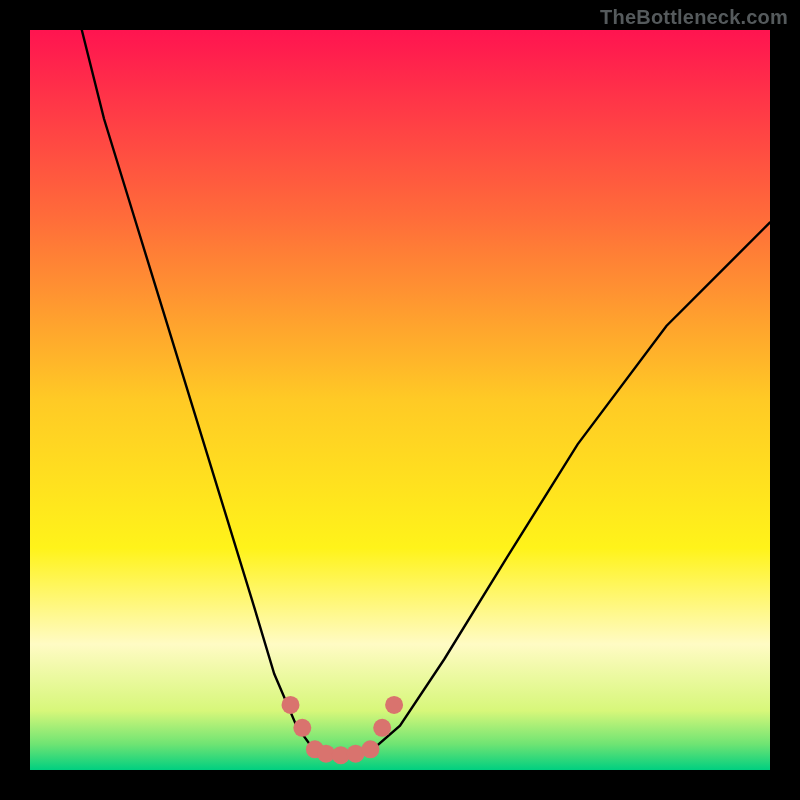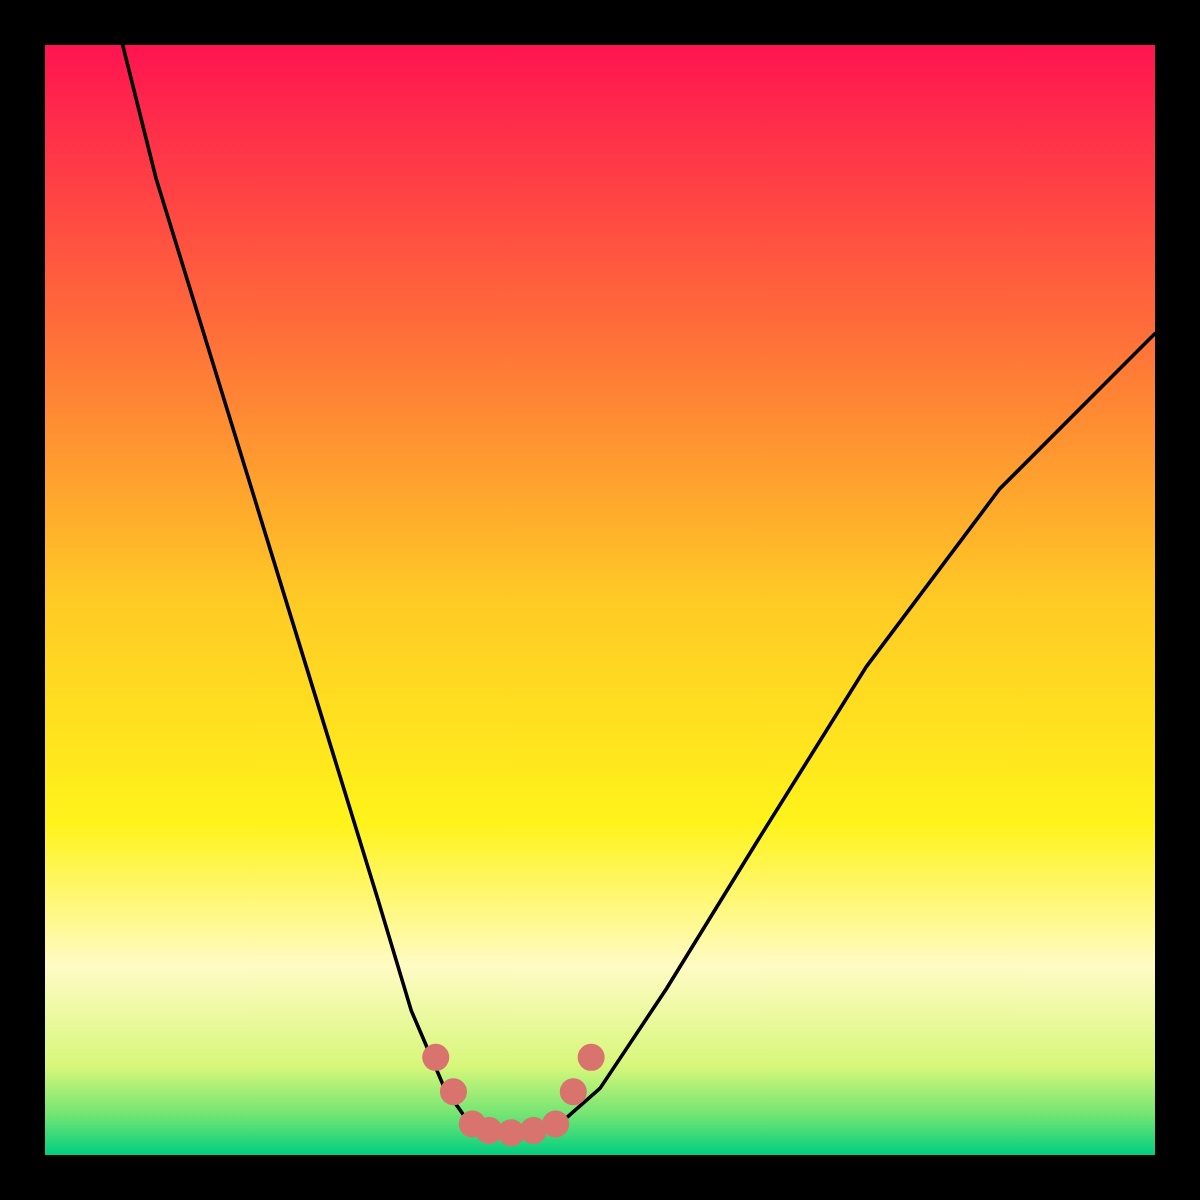--- a/index.html
+++ b/index.html
@@ -58,13 +58,14 @@
         <circle cx="302.3" cy="727.8" r="9" fill="#d9736e"></circle>
         <circle cx="314.9" cy="749.3" r="9" fill="#d9736e"></circle>
         <circle cx="326.0" cy="753.7" r="9" fill="#d9736e"></circle>
         <circle cx="340.8" cy="755.2" r="9" fill="#d9736e"></circle>
         <circle cx="355.6" cy="753.7" r="9" fill="#d9736e"></circle>
         <circle cx="370.4" cy="749.3" r="9" fill="#d9736e"></circle>
         <circle cx="382.2" cy="727.8" r="9" fill="#d9736e"></circle>
         <circle cx="394.1" cy="704.9" r="9" fill="#d9736e"></circle>
       </g>
   </svg>
+  <div class="watermark">TheBottleneck.com</div>
 </div>
 
 </body></html>

